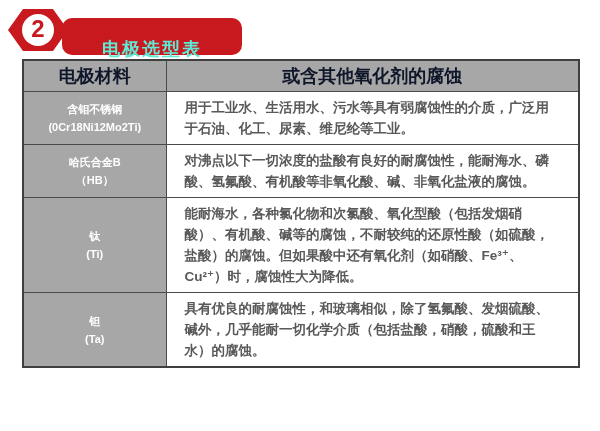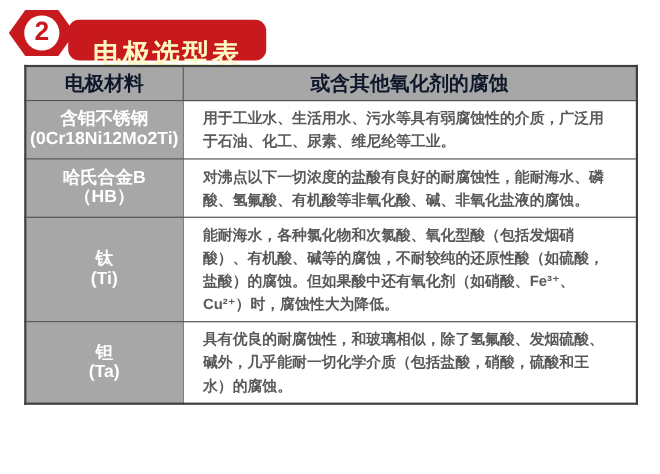--- a/index.html
+++ b/index.html
@@ -5,37 +5,37 @@
   * { margin: 0; padding: 0; box-sizing: border-box; }
   html,body { width: 600px; height: 431px; background: #ffffff;
     font-family: "Liberation Sans", "DejaVu Sans", sans-serif; }
   .page { position: relative; width: 600px; height: 431px; overflow: hidden; }
 
   
   .hdr { position: absolute; top: 6px; left: 8px; height: 48px; }
   .ribbon { position: absolute; left: 54px; top: 12px; width: 180px; height: 37px;
     background: #c8191f; border-radius: 10px; display: flex; align-items: center;
     justify-content: center; }
-  .ribbon span { color: #fef9c3; font-size: 25px; font-weight: bold; letter-spacing: 2px; margin-top: 24px; }
+  .ribbon span { color: #5eead4; font-size: 18px; font-weight: bold; letter-spacing: 2px; margin-top: 24px; }
   .hexwrap { position: absolute; left: 0; top: 0; width: 60px; height: 48px; }
   .hexwrap svg { display: block; }
   .badge-num { position: absolute; left: 0; top: 0; width: 60px; height: 48px;
     display: flex; align-items: center; justify-content: center;
     color: #c8191f; font-size: 24px; font-weight: bold; padding-bottom: 2px; }
 
   
   table.sel { position: absolute; left: 22px; top: 59px; width: 558px;
     border-collapse: collapse; table-layout: fixed; }
   table.sel td, table.sel th { border: 1.6px solid #4a4a4a; vertical-align: middle; }
   table.sel { border: 2px solid #3f3f3f; }
   th.mat-h, td.mat { width: 143px; background: #a7a7a7; color: #ffffff;
     text-align: center; font-weight: bold; }
   th.mat-h, th.desc-h { background: #a7a7a7; color: #0f172a; font-size: 18px;
     font-weight: bold; height: 28px; padding: 3px; }
-  td.mat { font-size: 16px; line-height: 18px; padding: 4px 2px; }
+  td.mat { font-size: 11px; line-height: 18px; padding: 4px 2px; }
   td.mat .sub:empty { display: none; }
   td.mat .sub { display: block; }
   td.desc { background: #ffffff; color: #595959; font-size: 13.5px; font-weight: bold;
     line-height: 21px; padding: 5px 18px; text-align: left; }
   tr.r1 td { height: 42px; }
   tr.r2 td { height: 42px; }
   tr.r3 td { height: 70px; }
   tr.r4 td { height: 66px; }
   tr.r5 td { height: 44px; }
 </style>

